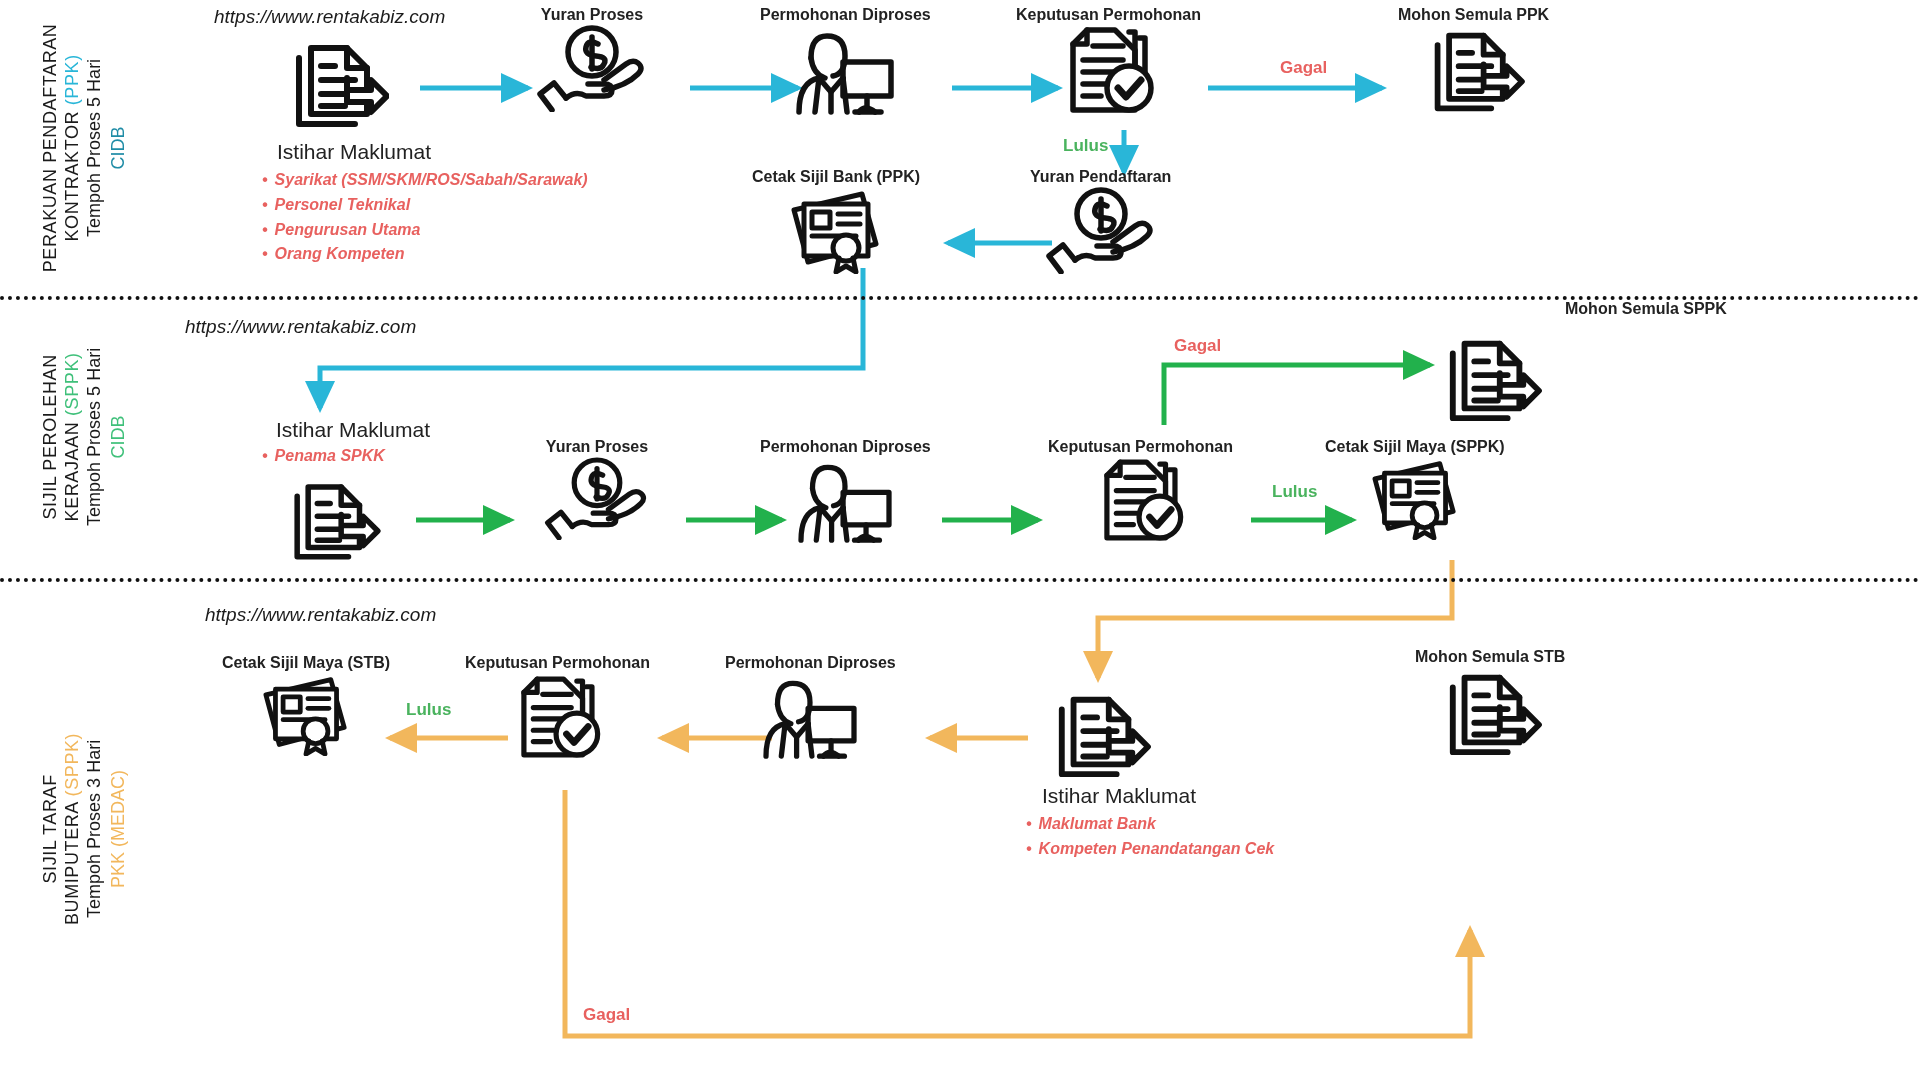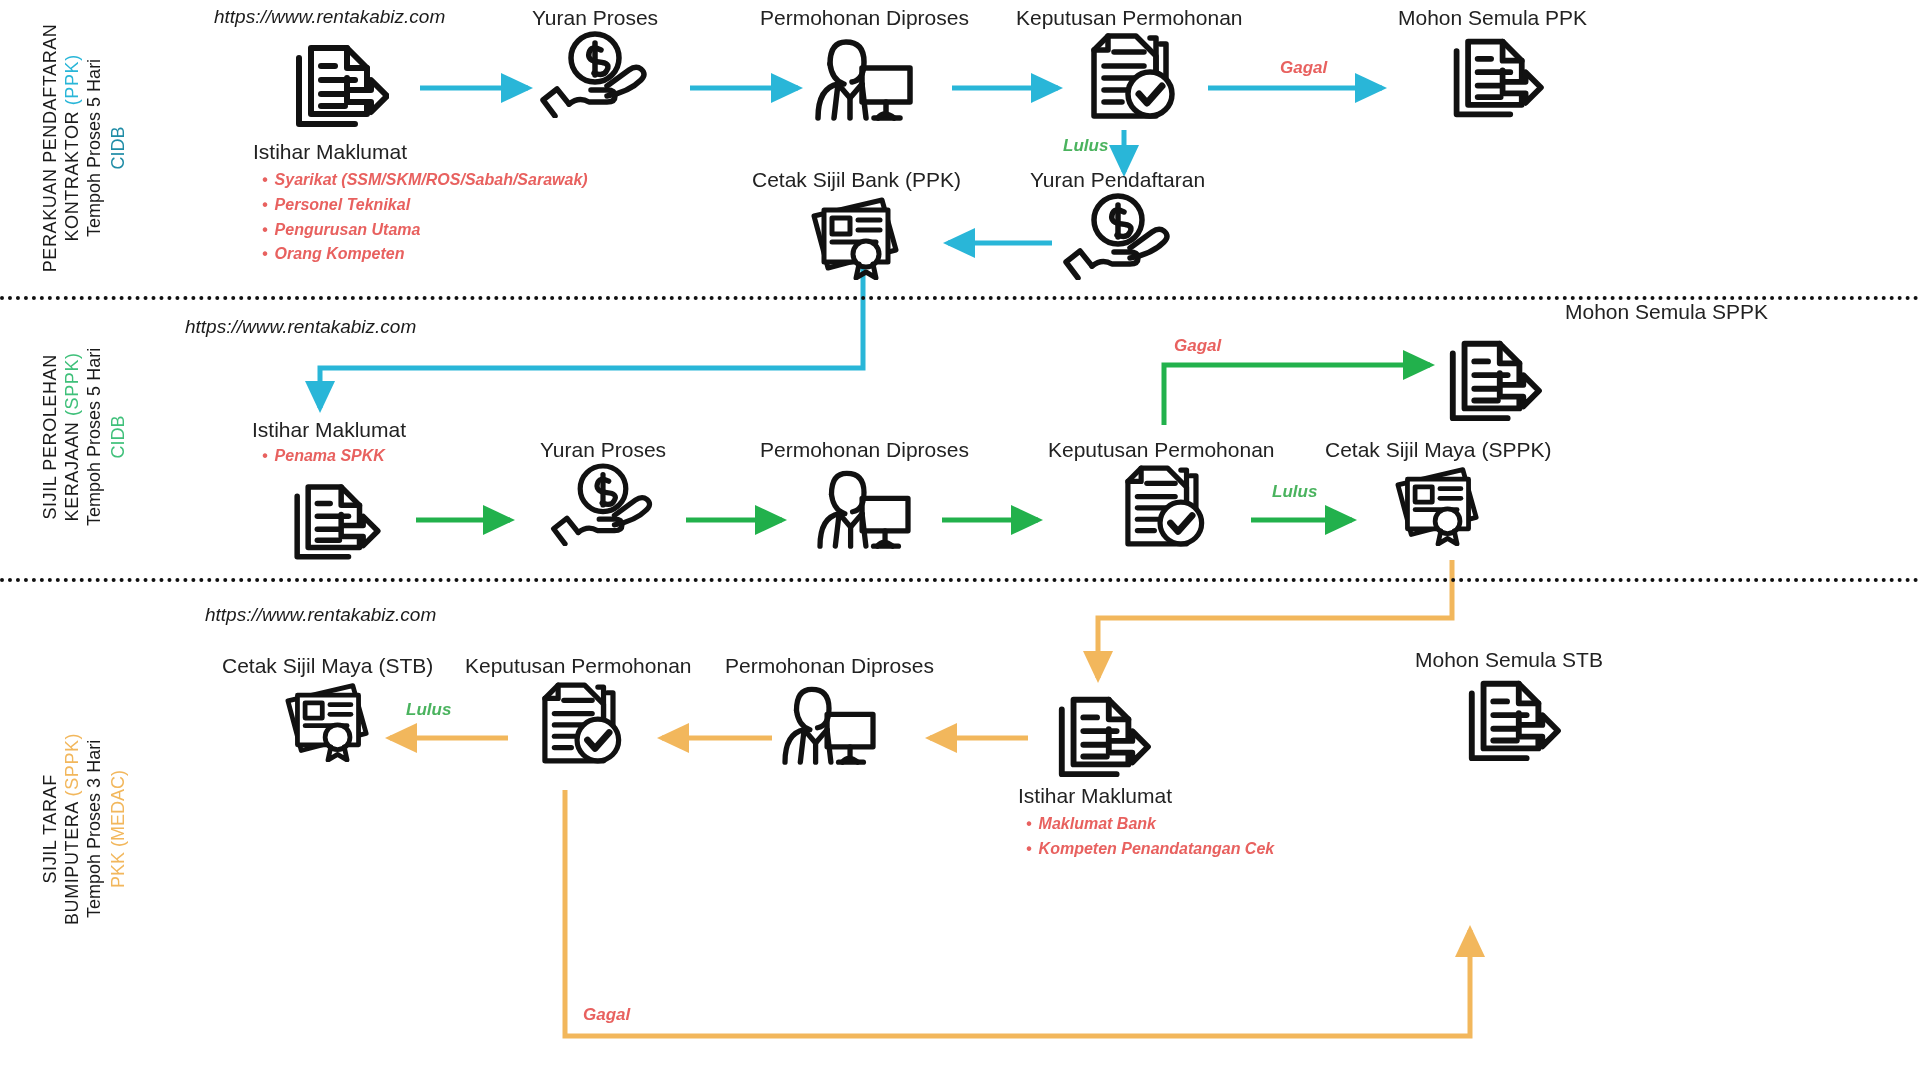--- a/index.html
+++ b/index.html
@@ -14,30 +14,30 @@
   .sidelabel{position:absolute;left:0;width:170px;
     display:flex;align-items:center;justify-content:center;}
   .sidelabel .rot{transform:rotate(-90deg);white-space:nowrap;
     display:flex;flex-direction:column;align-items:center;line-height:1.22;}
   .sl-main{font-size:18px;letter-spacing:.6px;text-align:center;color:#1b1b1b;}
   .sl-sub{font-size:18px;color:#1b1b1b;}
   .sl-agency{font-size:18px;margin-top:2px;}
 
   
   .node{position:absolute;display:flex;flex-direction:column;align-items:center;}
-  .node .cap{font-size:21px;color:#222;white-space:nowrap;line-height:1.15;}
+  .node .cap{font-size:16px;color:#222;white-space:nowrap;line-height:1.15;font-weight:bold;}
   .icon{display:block;}
 
   
   .url{position:absolute;font-style:italic;font-size:19px;color:#1b1b1b;white-space:nowrap;}
-  .htitle{position:absolute;font-size:21px;color:#222;white-space:nowrap;}
+  .htitle{position:absolute;font-size:21px;color:#222;white-space:nowrap;margin-left:24px;}
   .bullets{position:absolute;font-size:16px;font-weight:bold;font-style:italic;
     color:#e8615f;line-height:1.55;white-space:nowrap;}
   .bullets div:before{content:"\2022";color:#e8615f;margin-right:7px;}
-  .edgelabel{position:absolute;font-size:17px;font-weight:bold;font-style:italic;white-space:nowrap;}
+  .edgelabel{position:absolute;font-size:17px;font-weight:bold;white-space:nowrap;}
   .edgelabel.fail{color:#e8615f;}
   .edgelabel.pass{color:#4ab35e;}
 
   
   #wires{position:absolute;left:0;top:0;width:1920px;height:1080px;pointer-events:none;}
 </style>
 </head>
 <body>
 
 <div id="stage">

